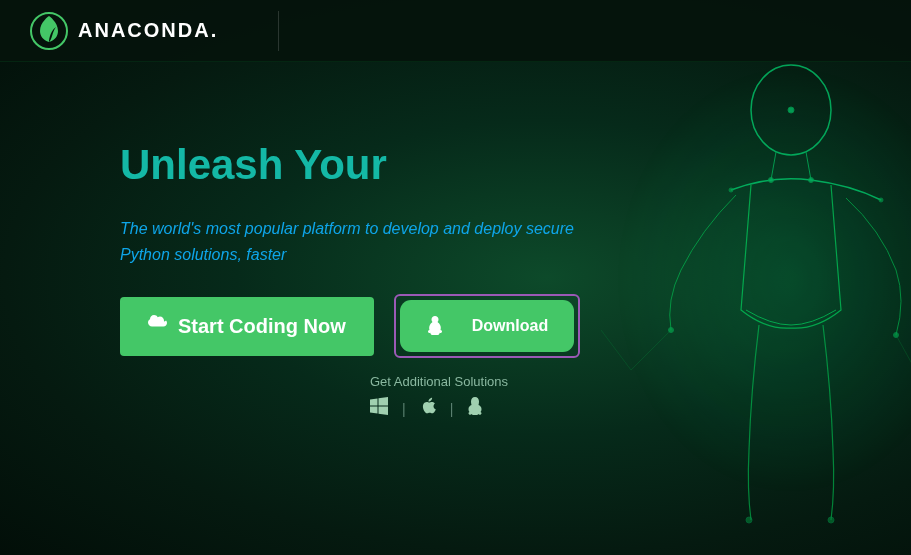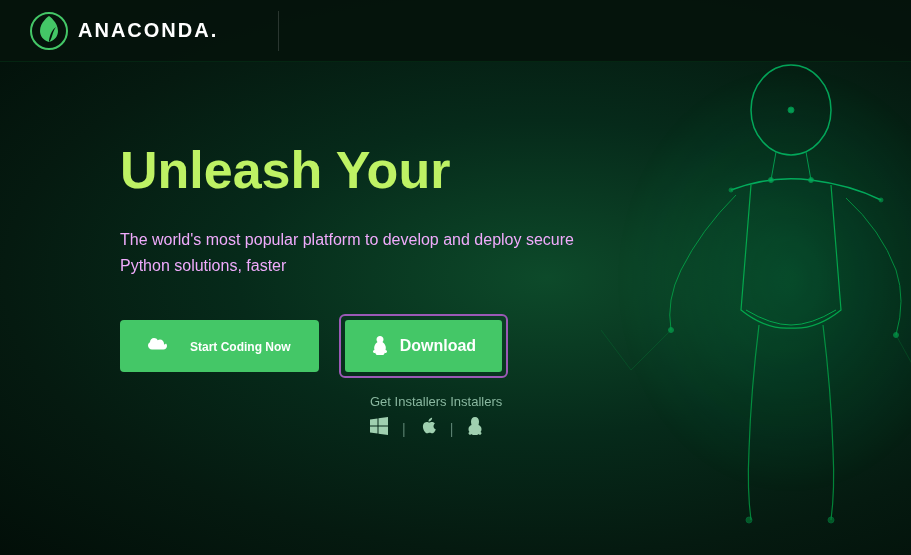--- a/index.html
+++ b/index.html
@@ -86,74 +86,75 @@
     }
 
     
     .hero {
       position: relative;
       z-index: 5;
       padding: 80px 0 0 120px;
     }
 
     .hero-title {
-      color: #bef264;
-      font-size: 52px;
+      color: #14b8a6;
+      font-size: 42px;
       font-weight: 800;
       line-height: 1.1;
       max-width: 520px;
       margin-bottom: 28px;
     }
 
     .hero-subtitle {
-      color: #f0abfc;
+      color: #0ea5e9;
       font-size: 16px;
       font-weight: 400;
       line-height: 1.6;
       max-width: 500px;
-      margin-bottom: 36px;
+      margin-bottom: 27px;
+      font-style: italic;
     }
 
     
     .btn-group {
       display: flex;
       gap: 20px;
       align-items: center;
       margin-bottom: 16px;
     }
 
     .btn-start {
       display: flex;
-      align-items: flex-end;
-      gap: 22px;
+      align-items: flex-start;
+      gap: 10px;
       background: #44c767;
       color: #ffffff;
       border: none;
       border-radius: 4px;
       padding: 18px 28px;
-      font-size: 12px;
+      font-size: 20px;
       font-weight: 600;
       cursor: pointer;
       white-space: nowrap;
     }
 
     .btn-download-wrapper {
       border: 2.5px solid #9b59b6;
       border-radius: 6px;
       padding: 4px;
     }
 
     .btn-download {
       display: flex;
       align-items: center;
-      gap: 11px;
+      gap: 28px;
       background: #44c767;
       color: #ffffff;
       border: none;
-      border-radius: 3px;
+      border-radius: 11px;
       padding: 16px 26px;
       font-size: 16px;
       font-weight: 600;
       cursor: pointer;
       white-space: nowrap;
       text-align: right;
     }
 
     
     .installers-section {
@@ -264,21 +265,21 @@
         <svg width="18" height="20" viewBox="0 0 18 20" fill="white" xmlns="http://www.w3.org/2000/svg">
 
           <path d="M9 0C7 0 5.5 1.5 5.5 3.5C5.5 4.5 5.9 5.4 6.5 6.1C5.5 6.8 4 8.2 3.5 10C3 11.5 3.2 13 3.5 14C2.5 14.2 2 14.8 2 15.5C2 16.3 2.7 17 3.5 17C3.8 17 4.1 16.9 4.3 16.8L4.5 17.5C4.7 18.4 5.5 19 6.4 19H11.6C12.5 19 13.3 18.4 13.5 17.5L13.7 16.8C13.9 16.9 14.2 17 14.5 17C15.3 17 16 16.3 16 15.5C16 14.8 15.5 14.2 14.5 14C14.8 13 15 11.5 14.5 10C14 8.2 12.5 6.8 11.5 6.1C12.1 5.4 12.5 4.5 12.5 3.5C12.5 1.5 11 0 9 0Z"></path>
         </svg>
         <span>Download</span>
       </button>
     </div>
   </div>
 
   <div class="installers-section">
-    <div class="installers-label">Get Installers Installers</div>
+    <div class="installers-label">Get Additional Solutions</div>
     <div class="os-icons">
 
       <span style="color:#a0d0b0; font-size:18px; cursor:pointer;">
         <svg width="18" height="18" viewBox="0 0 18 18" fill="#a0d0b0" xmlns="http://www.w3.org/2000/svg">
           <path d="M0 2.5L7.5 1.5V8.5H0V2.5Z"></path>
           <path d="M8.5 1.3L18 0V8.5H8.5V1.3Z"></path>
           <path d="M0 9.5H7.5V16.5L0 15.5V9.5Z"></path>
           <path d="M8.5 9.5H18V18L8.5 16.7V9.5Z"></path>
         </svg>
       </span>

